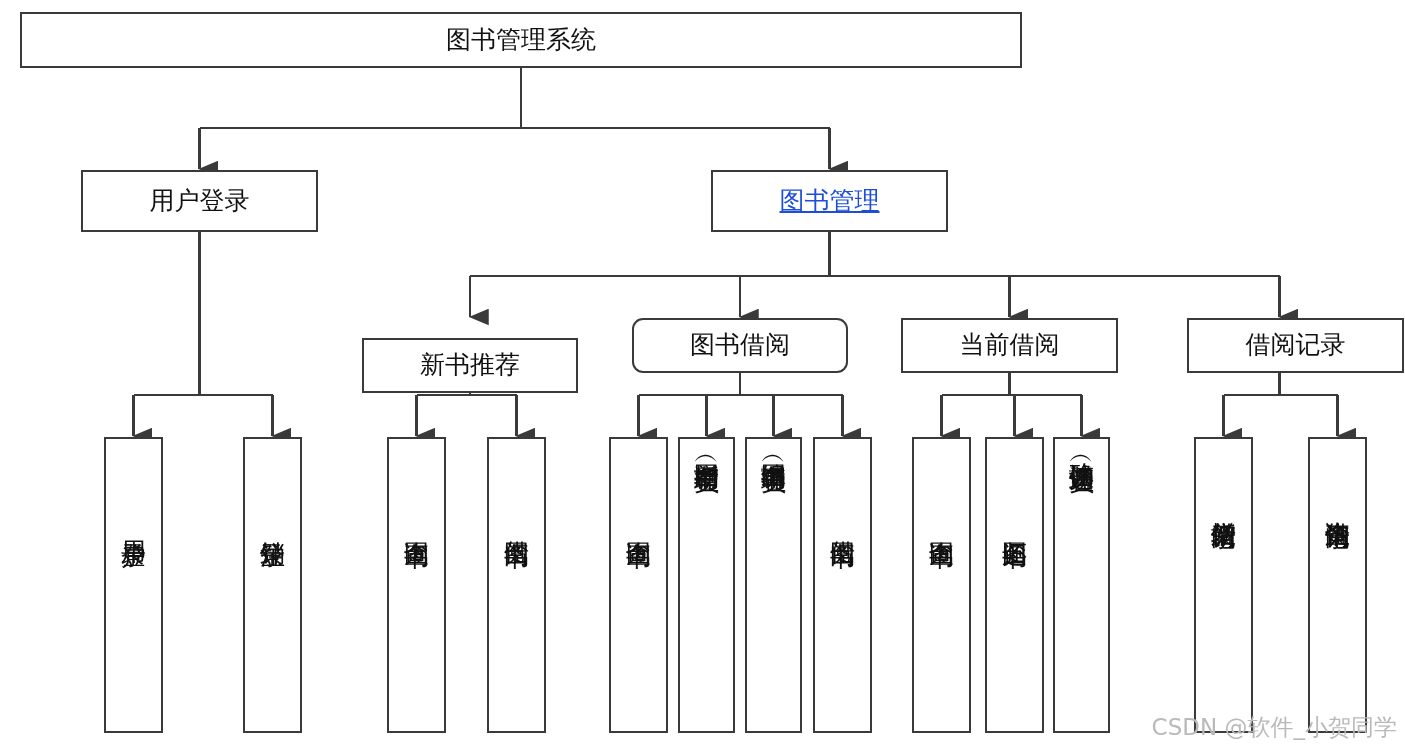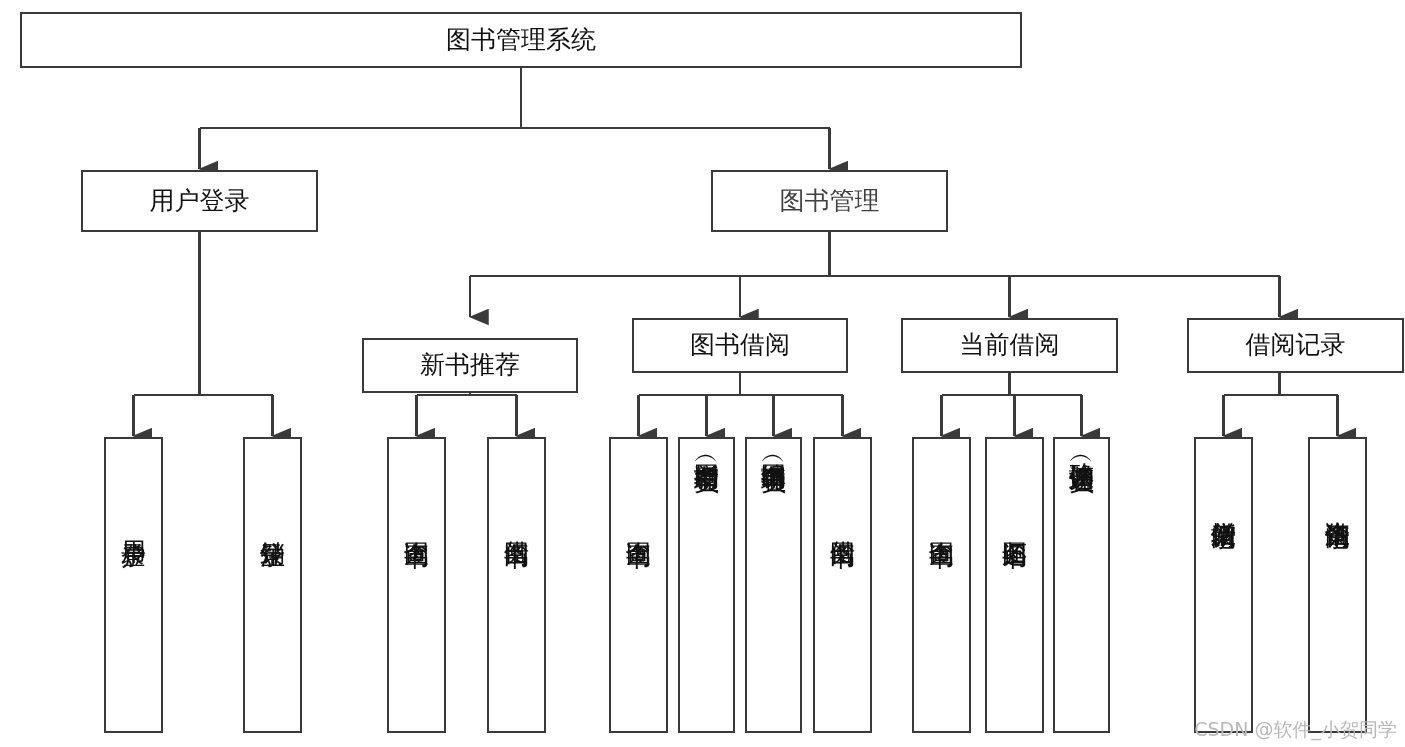--- a/index.html
+++ b/index.html
@@ -68,21 +68,21 @@
   .node.vertical.mid2 .node-label {
     padding-top: 58px;
   }
   .node.vertical.tall .node-label {
     padding-top: 0px;
   }
   .watermark {
     position: absolute;
     right: 8px;
     bottom: 4px;
-    font-size: 19px;
+    font-size: 23px;
     color: #b9b9b9;
     z-index: 5;
     white-space: nowrap;
     font-family: "DejaVu Sans", "Liberation Sans", sans-serif;
   }
 </style>
 </head>
 <body>
 
 <div id="diagram-root">
@@ -130,26 +130,26 @@
   </svg>
 
   <div id="node-layer">
       <div class="node horizontal root" style="left: 20px; top: 12px; width: 1002px; height: 56px; border-color: rgb(58, 58, 58); background: rgb(255, 255, 255);">
         <span class="node-label" style="color: rgb(17, 17, 17);">图书管理系统</span>
       </div>
       <div class="node horizontal" style="left: 81px; top: 170px; width: 237px; height: 62px; border-color: rgb(58, 58, 58); background: rgb(255, 255, 255);">
         <span class="node-label" style="color: rgb(17, 17, 17);">用户登录</span>
       </div>
       <div class="node horizontal" style="left: 711px; top: 170px; width: 237px; height: 62px; border-color: rgb(58, 58, 58); background: rgb(255, 255, 255);">
-        <span class="node-label" style="color: #404040;">图书管理</span>
+        <span class="node-label" style="color: #1d4ed8; text-decoration: underline;">图书管理</span>
       </div>
       <div class="node horizontal" style="left: 362px; top: 318px; width: 216px; height: 55px; border-color: rgb(58, 58, 58); background: rgb(255, 255, 255); margin-top: 20px;">
         <span class="node-label" style="color: rgb(17, 17, 17);">新书推荐</span>
       </div>
-      <div class="node horizontal" style="left: 632px; top: 318px; width: 216px; height: 55px; border-color: rgb(58, 58, 58); background: rgb(255, 255, 255);">
+      <div class="node horizontal" style="left: 632px; top: 318px; width: 216px; height: 55px; border-color: rgb(58, 58, 58); background: rgb(255, 255, 255); border-radius: 11px;">
         <span class="node-label" style="color: rgb(17, 17, 17);">图书借阅</span>
       </div>
       <div class="node horizontal" style="left: 901px; top: 318px; width: 217px; height: 55px; border-color: rgb(58, 58, 58); background: rgb(255, 255, 255);">
         <span class="node-label" style="color: rgb(17, 17, 17);">当前借阅</span>
       </div>
       <div class="node horizontal" style="left: 1171px; top: 318px; width: 217px; height: 55px; border-color: rgb(58, 58, 58); background: rgb(255, 255, 255); margin-left: 16px;">
         <span class="node-label" style="color: rgb(17, 17, 17);">借阅记录</span>
       </div>
       <div class="node vertical mid" style="left: 104px; top: 437px; width: 59px; height: 296px; border-color: rgb(58, 58, 58); background: rgb(255, 255, 255);">
         <span class="node-label" style="color: rgb(17, 17, 17);">用户登录</span>

